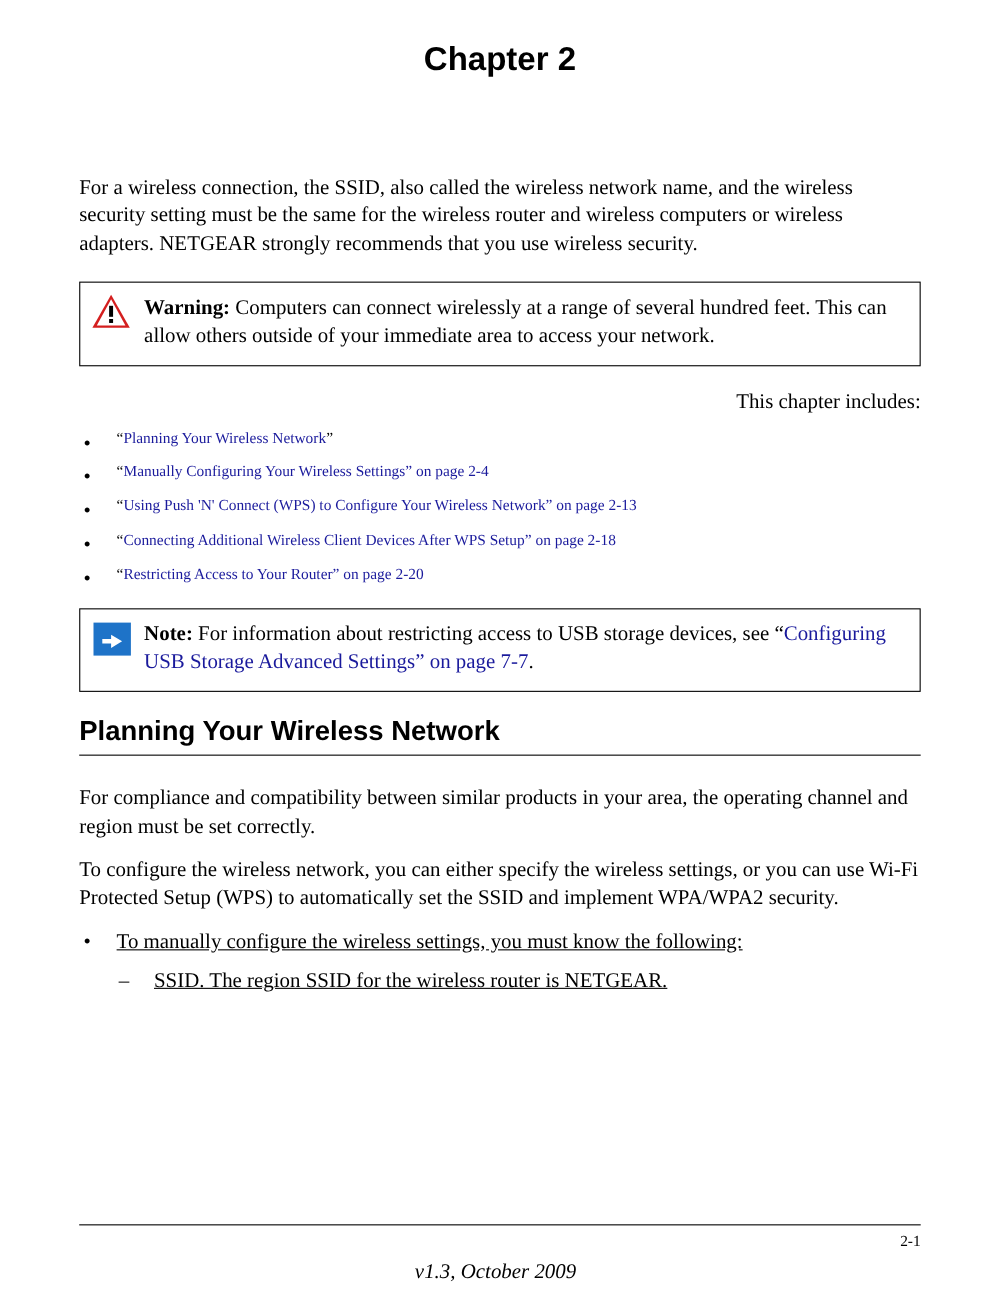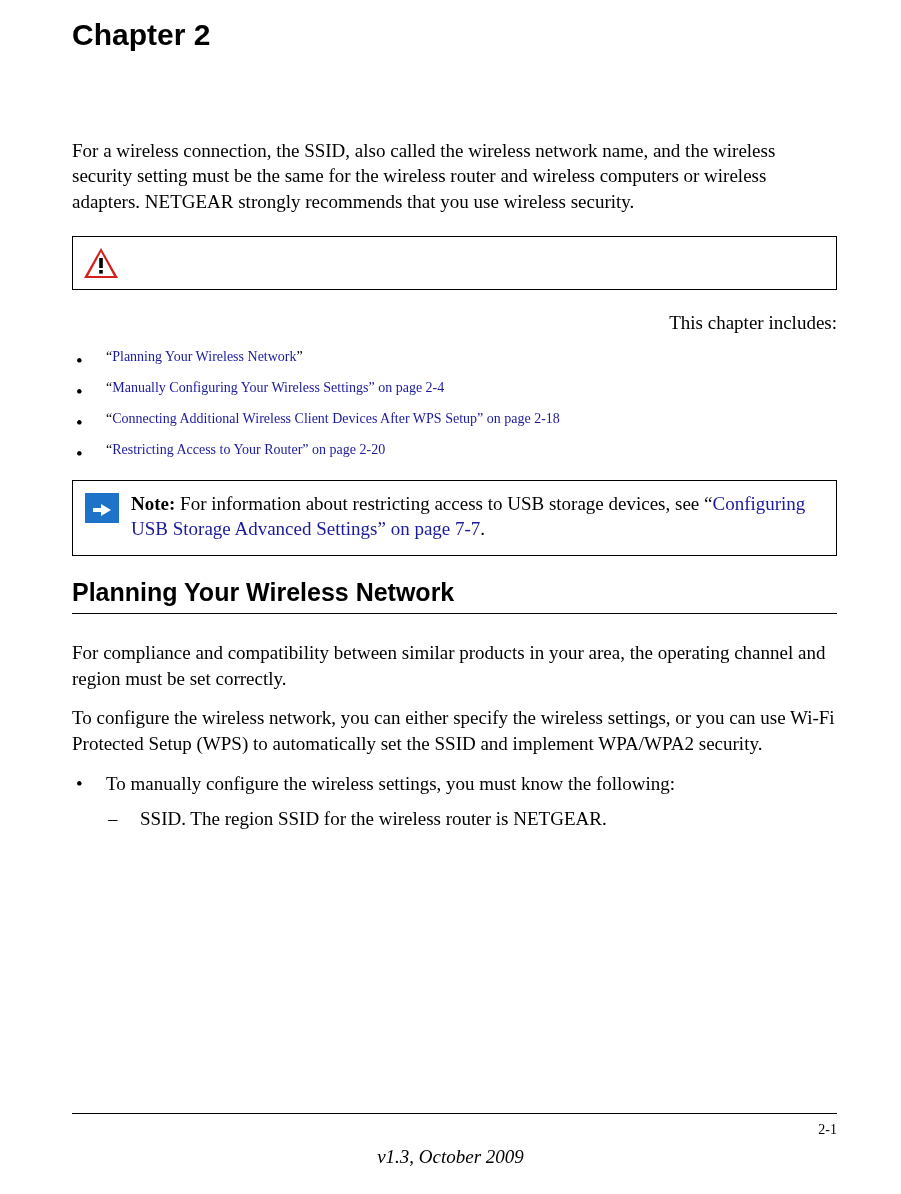--- a/index.html
+++ b/index.html
@@ -9,26 +9,26 @@
       background: #fff;
       font-family: "Times New Roman", Times, serif;
       font-size: 18.5px;
       color: #000;
       position: relative;
     }
     .page {
       padding: 16px 64px 0 72px;
     }
     .chapter-heading {
-      text-align: left;
+      text-align: center;
       font-family: Arial, Helvetica, sans-serif;
       font-weight: bold;
       font-size: 30px;
       line-height: 1.25;
-      margin-top: 0;
+      margin-top: 20px;
       margin-bottom: 84px;
     }
     .intro {
       font-size: 19px;
       line-height: 1.35;
       margin-bottom: 22px;
     }
     .callout {
       border: 1.5px solid #000;
       display: flex;
@@ -101,20 +101,21 @@
     }
     ul.sub {
       list-style: none;
       margin: 0;
     }
     ul.sub > li {
       position: relative;
       padding-left: 34px;
       font-size: 19px;
       line-height: 1.35;
+      text-decoration: underline;
     }
     ul.sub > li::before {
       content: "•";
       position: absolute;
       left: 4px;
       top: 0;
     }
     ul.sub2 {
       list-style: none;
       margin-top: 10px;
@@ -167,27 +168,31 @@
 
   <div class="callout">
     <div class="callout-icon">
       <svg width="36" height="32" viewBox="0 0 36 32">
         <polygon points="18,1 35,31 1,31" fill="#d41f1f" stroke="#000" stroke-width="0"></polygon>
         <polygon points="18,5 31,29 5,29" fill="#fff"></polygon>
         <rect x="16.2" y="11" width="3.6" height="10" fill="#000"></rect>
         <rect x="16.2" y="23" width="3.6" height="3.6" fill="#000"></rect>
       </svg>
     </div>
+    <div class="callout-body">
+      <span class="bold">Warning:</span><span> Computers can connect wirelessly at a range of several hundred feet. This can allow others outside of your immediate area to access your network.</span>
+    </div>
   </div>
 
   <p class="chapter-toc-intro">This chapter includes:</p>
 
   <ul class="bullets">
     <li><span>“</span><span class="link">Planning Your Wireless Network</span><span>”</span></li>
     <li><span>“</span><span class="link">Manually Configuring Your Wireless Settings” on page 2-4</span></li>
+    <li><span>“</span><span class="link">Using Push 'N' Connect (WPS) to Configure Your Wireless Network” on page 2-13</span></li>
     <li><span>“</span><span class="link">Connecting Additional Wireless Client Devices After WPS Setup” on page 2-18</span></li>
     <li><span>“</span><span class="link">Restricting Access to Your Router” on page 2-20</span></li>
   </ul>
 
   <div class="callout">
     <div class="callout-icon note-pad">
       <div class="note-icon-box">
         <svg width="22" height="16" viewBox="0 0 22 16">
           <polygon points="2,8 10,8 10,4 20,10 10,16 10,12 2,12" fill="#fff"></polygon>
         </svg>

